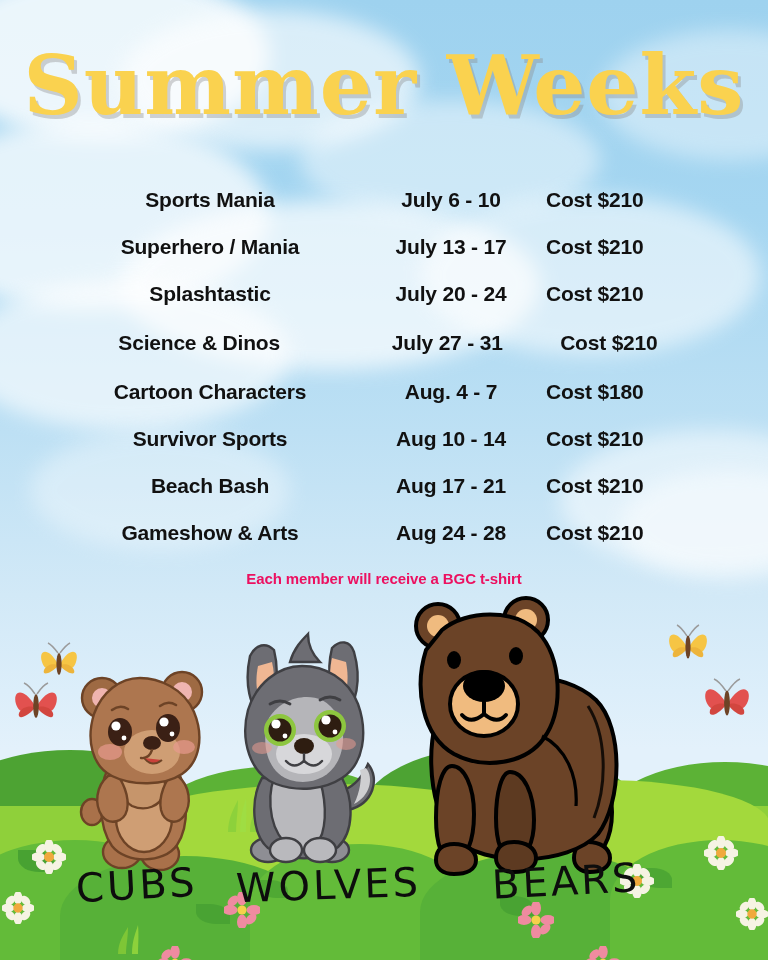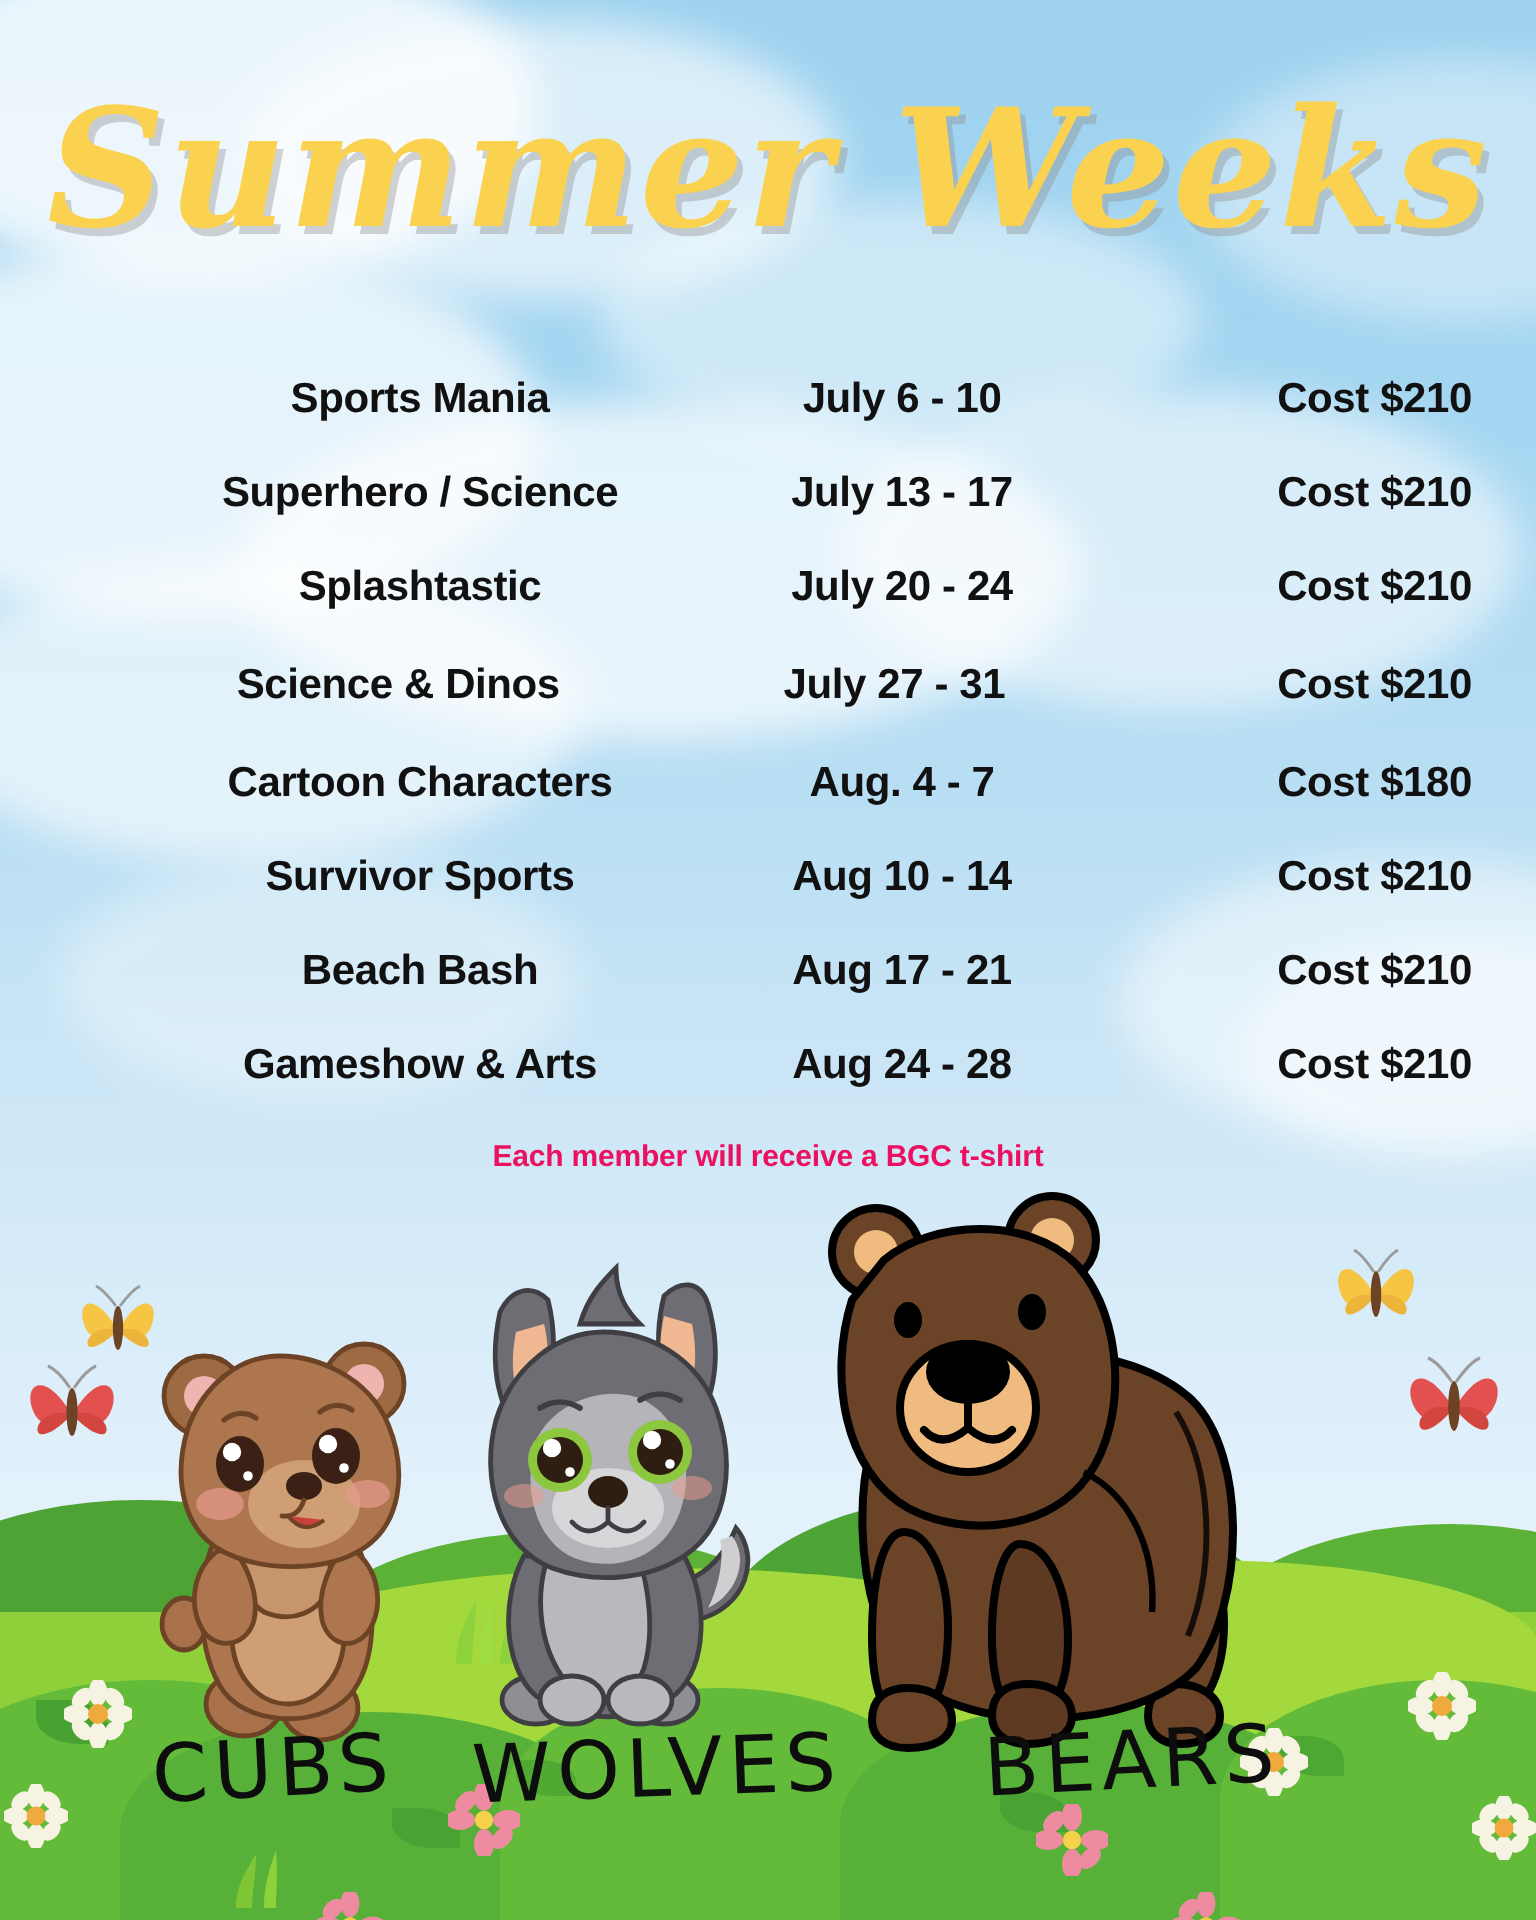--- a/index.html
+++ b/index.html
@@ -27,41 +27,40 @@
   .cl-h{left:560px;top:430px;width:300px;height:140px;opacity:.50;}
   .cl-i{left:30px;top:430px;width:260px;height:120px;opacity:.35;}
   .cl-j{left:300px;top:100px;width:300px;height:120px;opacity:.45;}
   .cl-k{left:620px;top:470px;width:220px;height:110px;opacity:.45;}
 
   
   #title{
     position:absolute;left:0;right:0;top:42px;
     text-align:center;
     font-family:"DejaVu Serif", serif;
-    font-style:italic;
     font-weight:700;
     font-size:82px;
     line-height:86px;
     letter-spacing:1px;
     color:#fad24f;
     text-shadow:3px 4px 0 rgba(140,140,140,.38);
     white-space:nowrap;
   }
 
   
   #schedule{
     position:absolute;left:64px;top:176px;width:672px;
   }
   .row{
     display:flex;align-items:center;
     height:47px;
   }
   .c-name{width:292px;text-align:center;}
   .c-date{width:190px;text-align:center;}
-  .c-cost{width:190px;text-align:right;}
+  .c-cost{width:190px;text-align:left;}
   .row span{
     font-family:"Liberation Sans", sans-serif;
     font-weight:bold;
     font-size:21px;
     color:#111111;
     letter-spacing:-.2px;
     white-space:nowrap;
   }
   .c-name span{font-size:21px;}
   .row.gap{height:51px;gap:25px;}
@@ -133,21 +132,21 @@
 
   <div id="schedule">
 
     <div class="row">
       <div class="c-name"><span>Sports Mania</span></div>
       <div class="c-date"><span>July 6 - 10</span></div>
       <div class="c-cost"><span>Cost $210</span></div>
     </div>
 
     <div class="row">
-      <div class="c-name"><span>Superhero / Science</span></div>
+      <div class="c-name"><span>Superhero / Mania</span></div>
       <div class="c-date"><span>July 13 - 17</span></div>
       <div class="c-cost"><span>Cost $210</span></div>
     </div>
 
     <div class="row">
       <div class="c-name"><span>Splashtastic</span></div>
       <div class="c-date"><span>July 20 - 24</span></div>
       <div class="c-cost"><span>Cost $210</span></div>
     </div>
 

